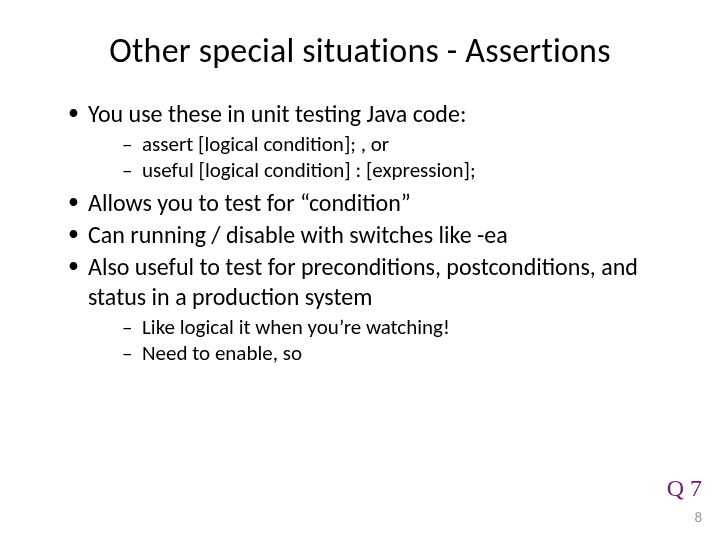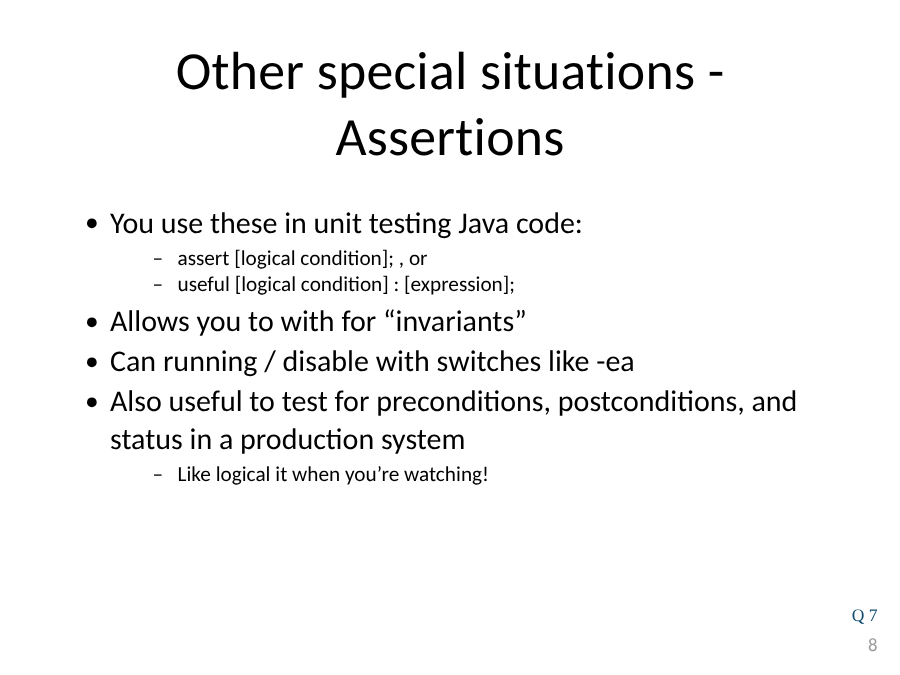--- a/index.html
+++ b/index.html
@@ -1,46 +1,47 @@
 <!DOCTYPE html>
 <html><head>
 <meta charset="utf-8">
 <style>
   * { margin: 0; padding: 0; box-sizing: border-box; }
   html, body { width: 720px; height: 540px; background: #fff; font-family: Calibri, "Segoe UI", Arial, sans-serif; color: #000; }
   .slide { position: relative; width: 720px; height: 540px; padding: 30px 50px 0 50px; }
-  .title { font-size: 43px; font-weight: 400; text-align: center; margin-bottom: 28px; letter-spacing: 0.2px; }
+  .title { font-size: 34px; font-weight: 400; text-align: center; margin-bottom: 28px; letter-spacing: 0.2px; }
   ul.top { list-style: none; padding-left: 18px; }
   ul.top > li { position: relative; padding-left: 20px; font-size: 24px; line-height: 1.25; margin-bottom: 2px; }
   ul.top > li::before { content: "•"; position: absolute; left: 0; top: 0; font-size: 22px; }
   ul.sub { list-style: none; padding-left: 34px; margin-top: 2px; margin-bottom: 4px; }
-  ul.sub > li { position: relative; padding-left: 20px; font-size: 17px; line-height: 1.25; }
+  ul.sub > li { position: relative; padding-left: 20px; font-size: 21px; line-height: 1.25; }
   ul.sub > li::before { content: "–"; position: absolute; left: 0; top: 0; }
-  .qref { position: absolute; right: 18px; bottom: 38px; color: #0c4a6e; font-family: "Times New Roman", Georgia, serif; font-size: 14px; }
+  .qref { position: absolute; right: 18px; bottom: 38px; color: #701a75; font-family: "Times New Roman", Georgia, serif; font-size: 24px; }
   .pagenum { position: absolute; right: 18px; bottom: 14px; color: #9a9a9a; font-size: 15px; }
 </style>
 </head>
 <body>
 
 <div class="slide">
   <h1 class="title">Other special situations - Assertions</h1>
 
   <ul class="top">
     <li>
       <span>You use these in unit testing Java code:</span>
       <ul class="sub">
         <li><span>assert [logical condition]; , or</span></li>
         <li><span>useful [logical condition] : [expression];</span></li>
       </ul>
     </li>
-    <li><span>Allows you to with for “invariants”</span></li>
+    <li><span>Allows you to test for “condition”</span></li>
     <li><span>Can running / disable with switches like -ea</span></li>
     <li>
       <span>Also useful to test for preconditions, postconditions, and status in a production system</span>
       <ul class="sub">
         <li><span>Like logical it when you’re watching!</span></li>
+        <li><span>Need to enable, so</span></li>
       </ul>
     </li>
   </ul>
 
   <div class="qref">Q 7</div>
   <div class="pagenum">8</div>
 </div>
 
 </body></html>

